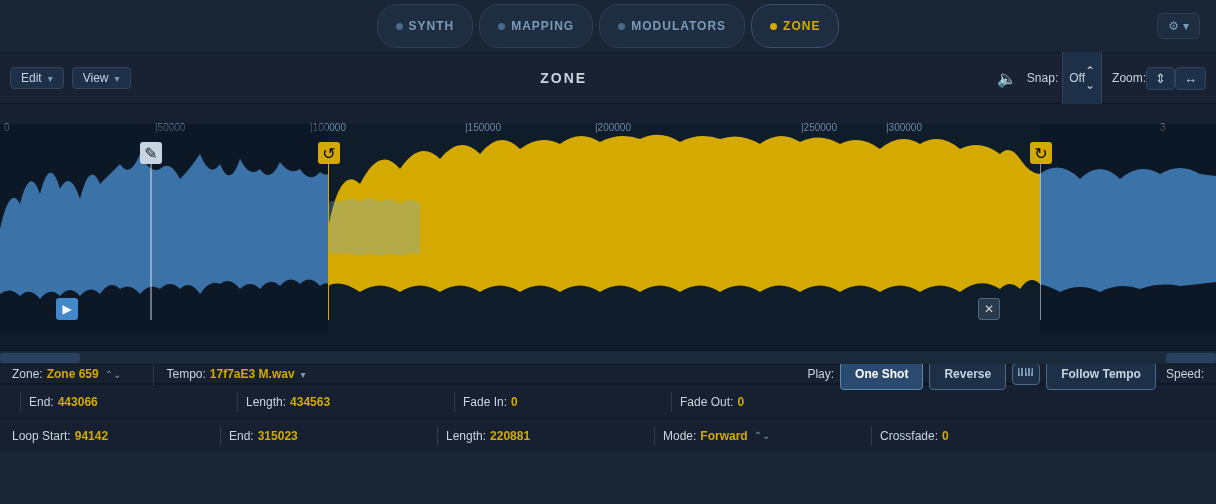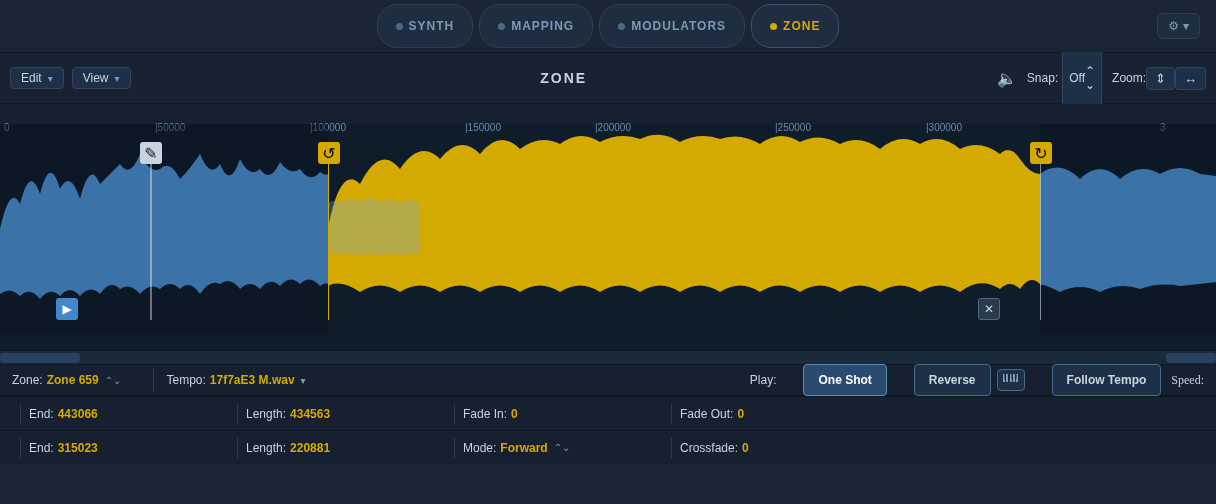--- a/index.html
+++ b/index.html
@@ -286,21 +286,21 @@
       background: #2a3a4a;
       border: 1px solid #4a6a8a;
       color: #c8d4e0;
       font-size: 12px;
     }
 
     
     .info-bar {
       background: #162030;
       border-top: 1px solid #0e1820;
-      height: 32px;
+      height: 20px;
       display: flex;
       align-items: center;
       padding: 0 12px;
       gap: 0;
       border-bottom: 1px solid #0e1820;
     }
     .info-item {
       display: flex;
       align-items: center;
       gap: 4px;
@@ -329,21 +329,20 @@
     }
     .play-btn {
       padding: 8px 14px;
       border-radius: 4px;
       border: 1px solid #4a6a8a;
       background: #1e3048;
       color: #c8d4e0;
       cursor: pointer;
       font-size: 12px;
       font-weight: bold;
-      margin-left: 21px;
     }
     .play-btn.active {
       background: #2a4a70;
       border-color: #5a8ab0;
       color: #fff;
     }
     .play-label {
       color: #c8d4e0;
       font-size: 12px;
     }
@@ -398,21 +397,20 @@
     .chevron {
       font-size: 10px;
       color: #7a9ab8;
       margin-left: 2px;
     }
 
     .speed-label {
       color: #c8d4e0;
       font-size: 12px;
       margin-left: 4px;
-      font-family: Liberation Serif, serif;
     }
   </style>
 </head>
 <body>
 
 <div class="top-nav">
   <div class="tabs">
     <div class="tab">
       <span class="dot"></span>
       <span>SYNTH</span>
@@ -465,22 +463,22 @@
 
 <div class="waveform-container">
 
   <div class="ruler">
     <div class="ruler-marks">
       <span class="ruler-mark" style="left:4px">0</span>
       <span class="ruler-mark" style="left:155px">|50000</span>
       <span class="ruler-mark" style="left:310px">|100000</span>
       <span class="ruler-mark" style="left:465px">|150000</span>
       <span class="ruler-mark" style="left:595px">|200000</span>
-      <span class="ruler-mark" style="left:775px">|250000</span>
-      <span class="ruler-mark" style="left:926px">|300000</span>
+      <span class="ruler-mark" style="left:801px">|250000</span>
+      <span class="ruler-mark" style="left:886px">|300000</span>
       <span class="ruler-mark" style="left:1160px">3</span>
     </div>
   </div>
 
   <div class="waveform-area">
     <svg class="waveform-svg" viewBox="0 0 1216 210" preserveAspectRatio="none">
 
       <rect x="0" y="0" width="328" height="210" fill="rgba(10,20,35,0.45)"></rect>
       <rect x="1040" y="0" width="176" height="210" fill="rgba(10,20,35,0.45)"></rect>
 
@@ -572,20 +570,24 @@
       <span class="value">0</span>
     </div>
     <div class="data-separator"></div>
     <div class="data-item">
       <span class="label">Fade Out:</span>
       <span class="value">0</span>
     </div>
   </div>
 
   <div class="data-row">
+    <div class="data-item">
+      <span class="label">Loop Start:</span>
+      <span class="value">94142</span>
+    </div>
     <div class="data-separator"></div>
     <div class="data-item">
       <span class="label">End:</span>
       <span class="value">315023</span>
     </div>
     <div class="data-separator"></div>
     <div class="data-item">
       <span class="label">Length:</span>
       <span class="value">220881</span>
     </div>

